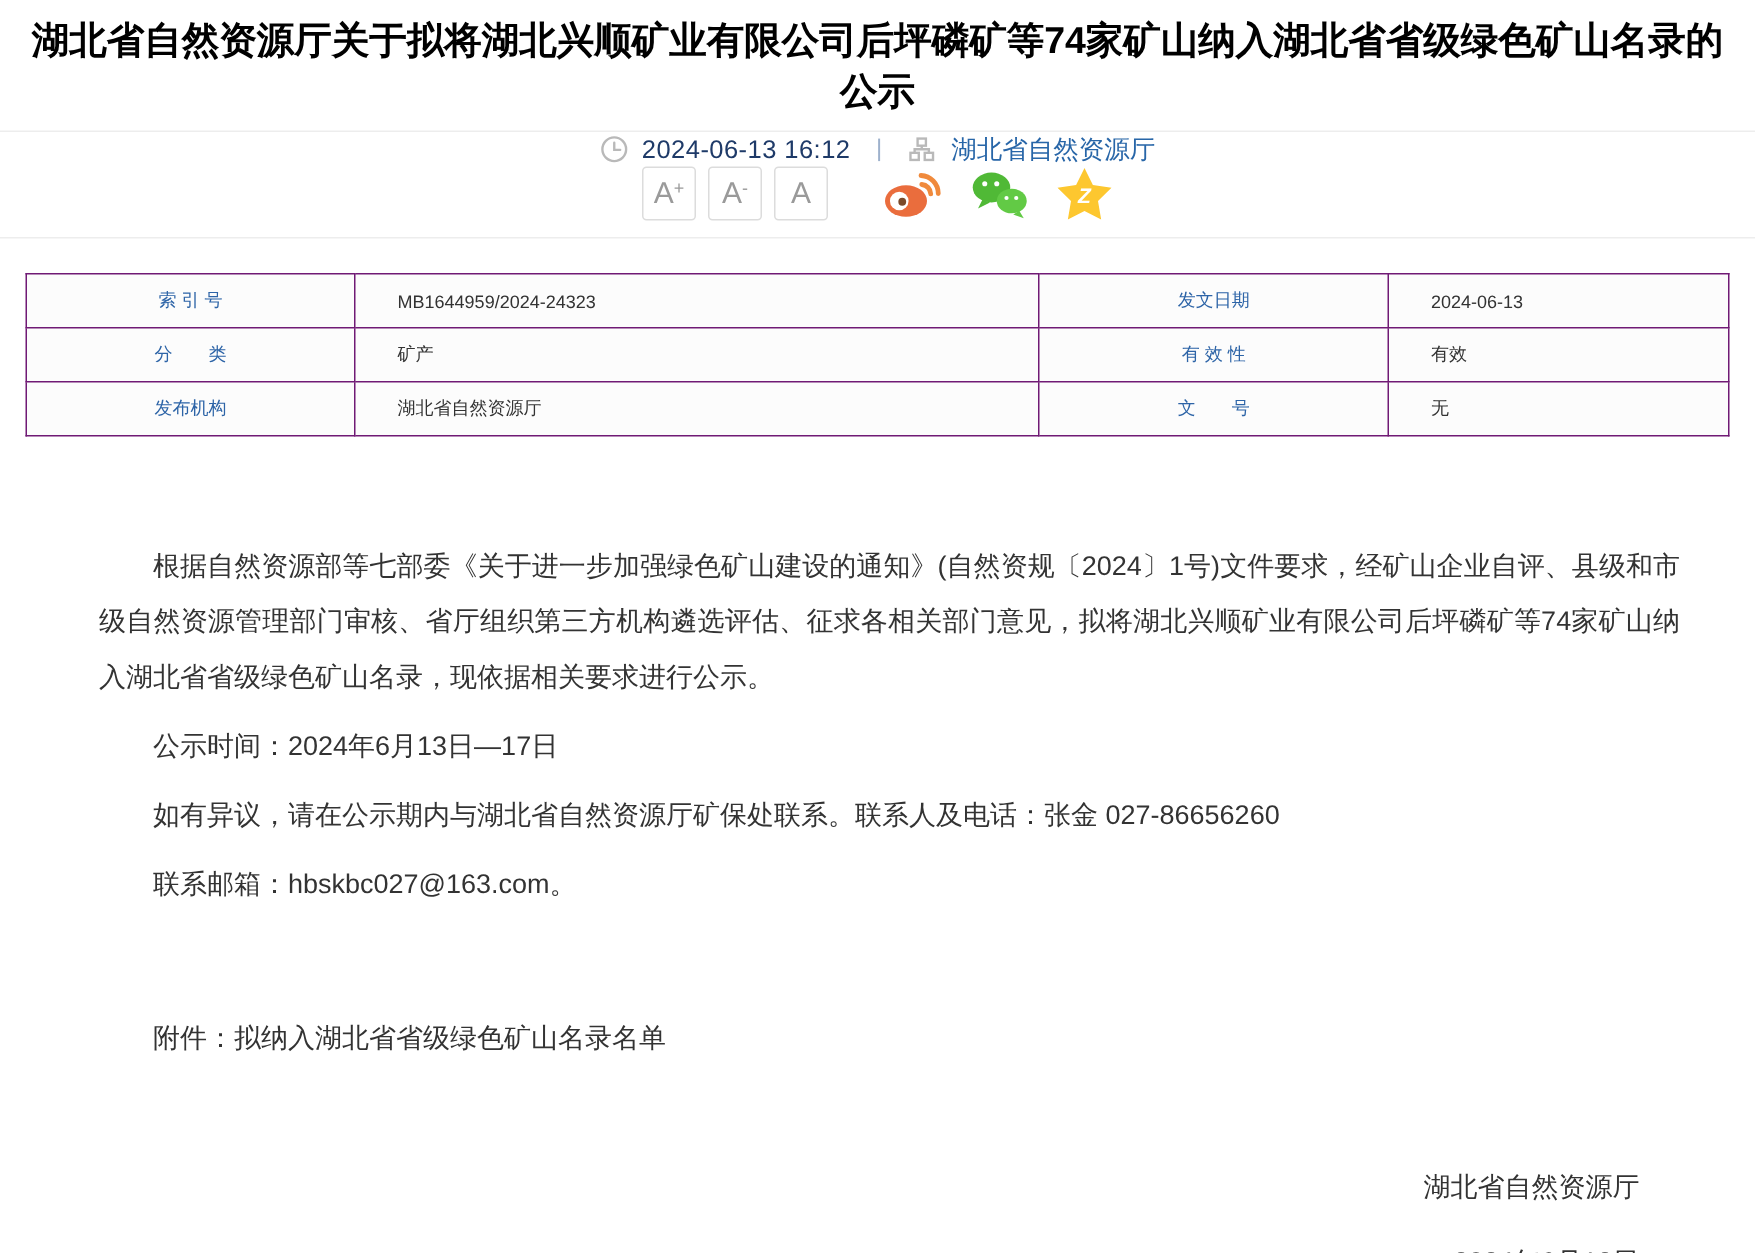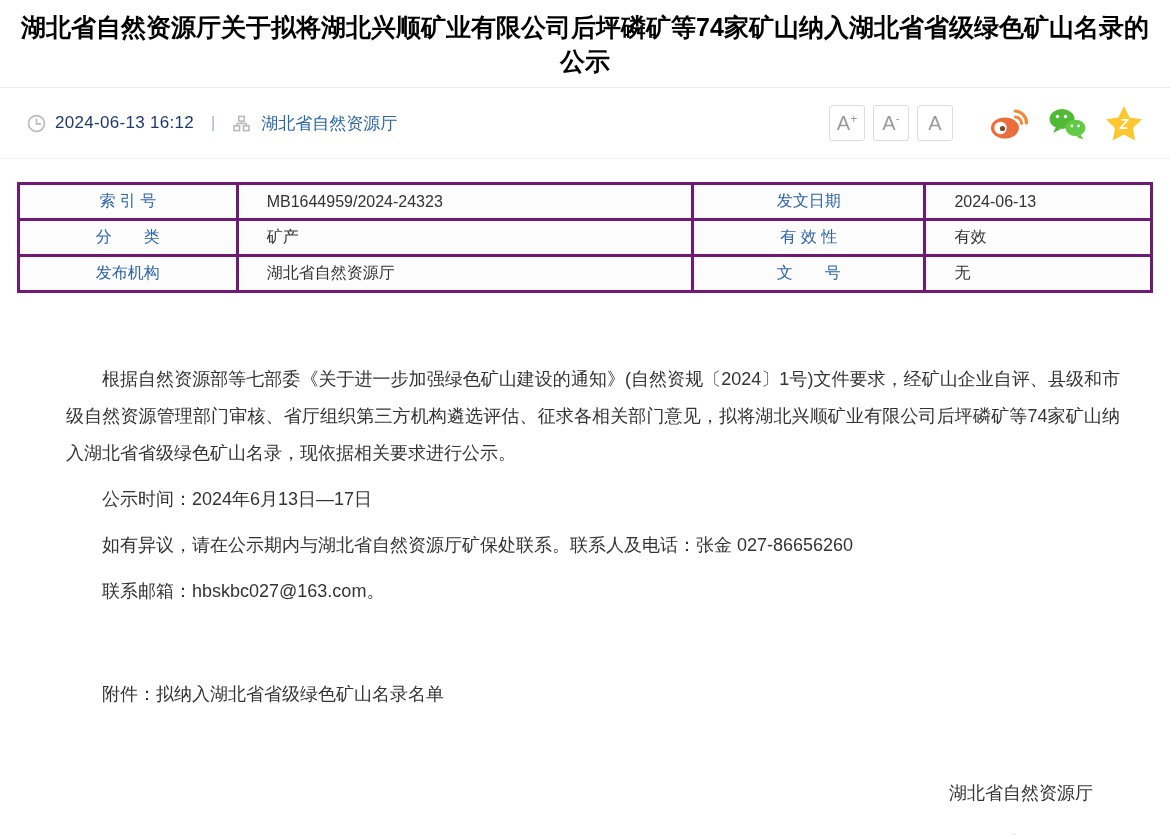--- a/index.html
+++ b/index.html
@@ -28,22 +28,23 @@
     text-align: center;
     line-height: 1.35;
   }
 
   
   .meta-bar {
     height: 71px;
     border-bottom: 1px solid #ededed;
     display: flex;
     align-items: center;
-    justify-content: space-between;
+    justify-content: flex-start;
     padding: 0 27px;
+    flex-direction: column;
   }
   .meta-left { display: flex; align-items: center; font-size: 17px; }
   .meta-left svg { display: block; }
   .meta-date { color: #1e3a68; margin-left: 9px; letter-spacing: .3px; }
   .meta-sep { color: #9db1cc; margin: 0 17px; font-size: 16px; }
   .meta-source { color: #2866a8; margin-left: 10px; text-decoration: none; cursor: pointer; }
   .meta-right { display: flex; align-items: center; }
   .font-btn {
     width: 36px; height: 36px;
     border: 1px solid #dcdcdc;
@@ -65,23 +66,23 @@
 
   
   .doc-table {
     width: calc(100% - 34px);
     margin: 23px 17px 0;
     border-collapse: collapse;
     table-layout: fixed;
     background: #fcfcfc;
   }
   .doc-table td {
-    border: 3px solid #701a75;
+    border: 1px solid #701a75;
     height: 36px;
-    font-size: 16px;
+    font-size: 12px;
     vertical-align: middle;
   }
   .doc-table td.lbl {
     color: #2d64a7;
     text-align: center;
   }
   .doc-table td.val {
     color: #333;
     padding-left: 28px;
   }

